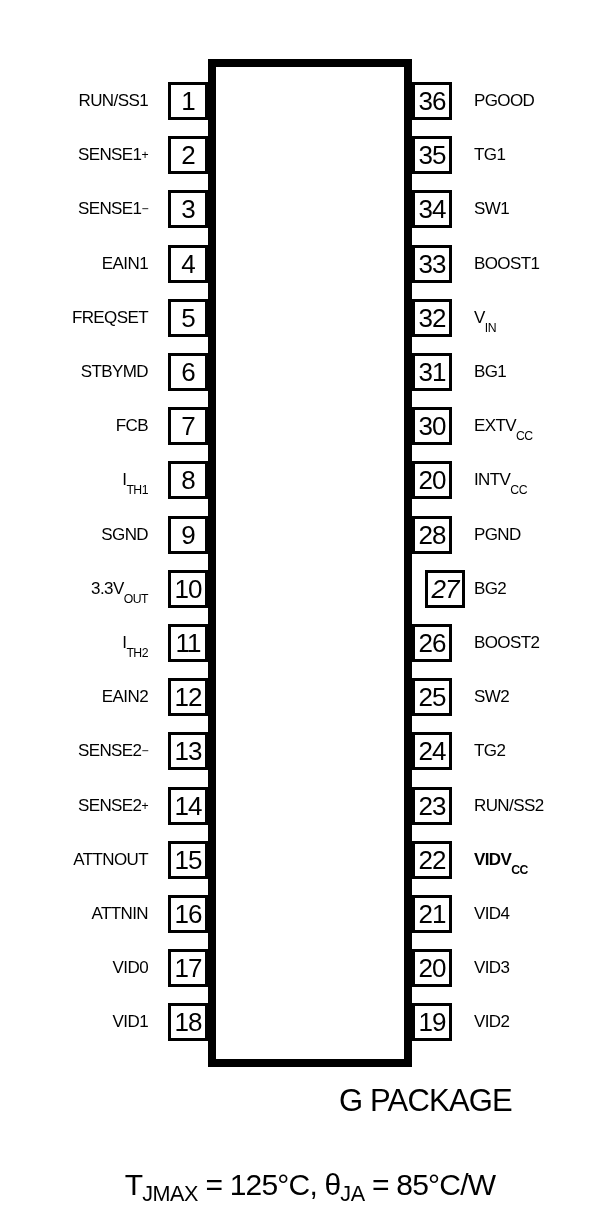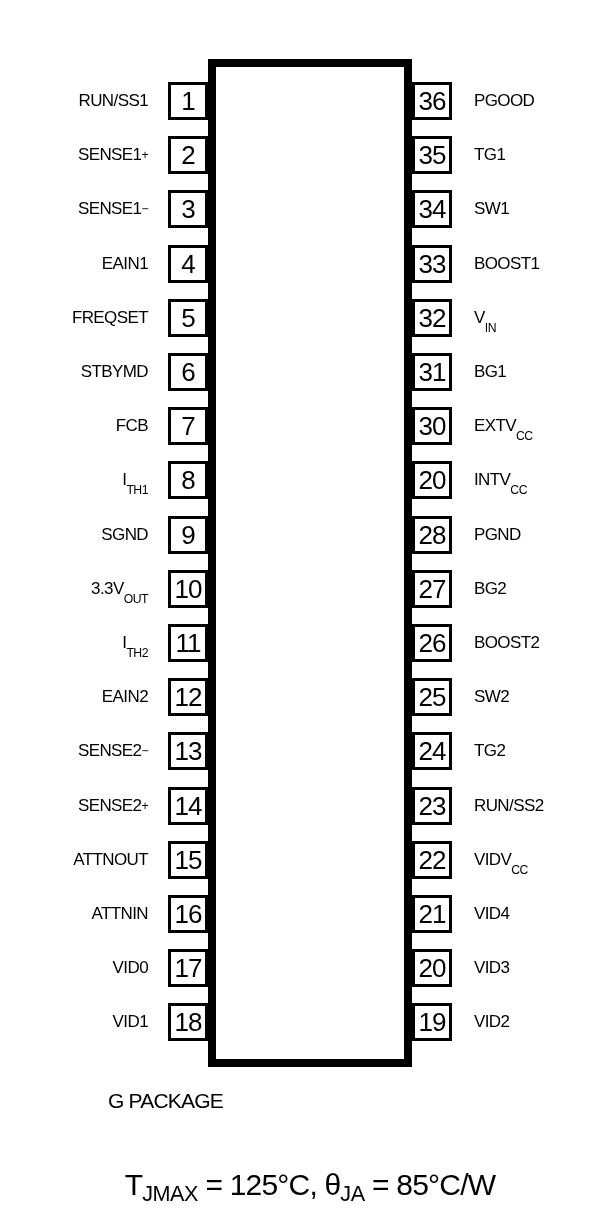--- a/index.html
+++ b/index.html
@@ -79,22 +79,22 @@
   sup {
     font-size: 0.72em;
     vertical-align: 0.5em;
     line-height: 0;
   }
   .pkg-block {
     position: absolute;
     left: 108px;
     width: 404px;
     top: 1083px;
-    text-align: left;
-    font-size: 21px;
+    text-align: right;
+    font-size: 31px;
     line-height: 36px;
     letter-spacing: -0.8px;
     white-space: nowrap;
   }
   .thermal {
     position: absolute;
     left: 58px;
     width: 504px;
     top: 1168px;
     text-align: center;
@@ -211,21 +211,21 @@
       </div>
       <div class="pin-label right" style="top: 407px;">EXTV<sub>CC</sub></div>
       <div class="pin-row-box" style="top: 461px; left: 412px;">
         <span>20</span>
       </div>
       <div class="pin-label right" style="top: 461px;">INTV<sub>CC</sub></div>
       <div class="pin-row-box" style="top: 516px; left: 412px;">
         <span>28</span>
       </div>
       <div class="pin-label right" style="top: 516px;">PGND</div>
-      <div class="pin-row-box" style="top: 570px; left: 412px;">
+      <div class="pin-row-box" style="top: 570px; left: 425px; font-style: italic;">
         <span>27</span>
       </div>
       <div class="pin-label right" style="top: 570px;">BG2</div>
       <div class="pin-row-box" style="top: 624px; left: 412px;">
         <span>26</span>
       </div>
       <div class="pin-label right" style="top: 624px;">BOOST2</div>
       <div class="pin-row-box" style="top: 678px; left: 412px;">
         <span>25</span>
       </div>
@@ -234,21 +234,21 @@
         <span>24</span>
       </div>
       <div class="pin-label right" style="top: 732px;">TG2</div>
       <div class="pin-row-box" style="top: 787px; left: 412px;">
         <span>23</span>
       </div>
       <div class="pin-label right" style="top: 787px;">RUN/SS2</div>
       <div class="pin-row-box" style="top: 841px; left: 412px;">
         <span>22</span>
       </div>
-      <div class="pin-label right" style="top: 841px;">VIDV<sub>CC</sub></div>
+      <div class="pin-label right" style="top: 841px; font-weight: bold;">VIDV<sub>CC</sub></div>
       <div class="pin-row-box" style="top: 895px; left: 412px;">
         <span>21</span>
       </div>
       <div class="pin-label right" style="top: 895px;">VID4</div>
       <div class="pin-row-box" style="top: 949px; left: 412px;">
         <span>20</span>
       </div>
       <div class="pin-label right" style="top: 949px;">VID3</div>
       <div class="pin-row-box" style="top: 1003px; left: 412px;">
         <span>19</span>

